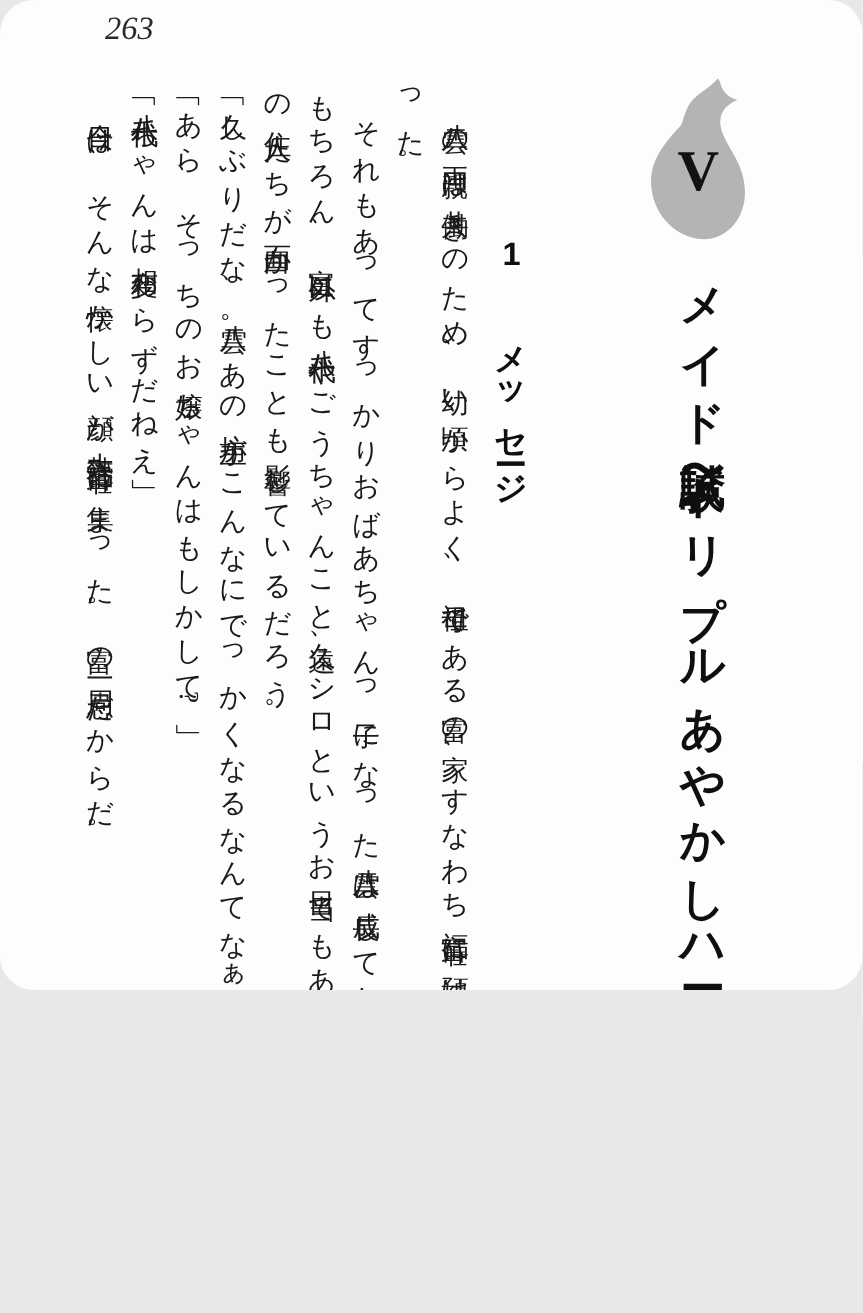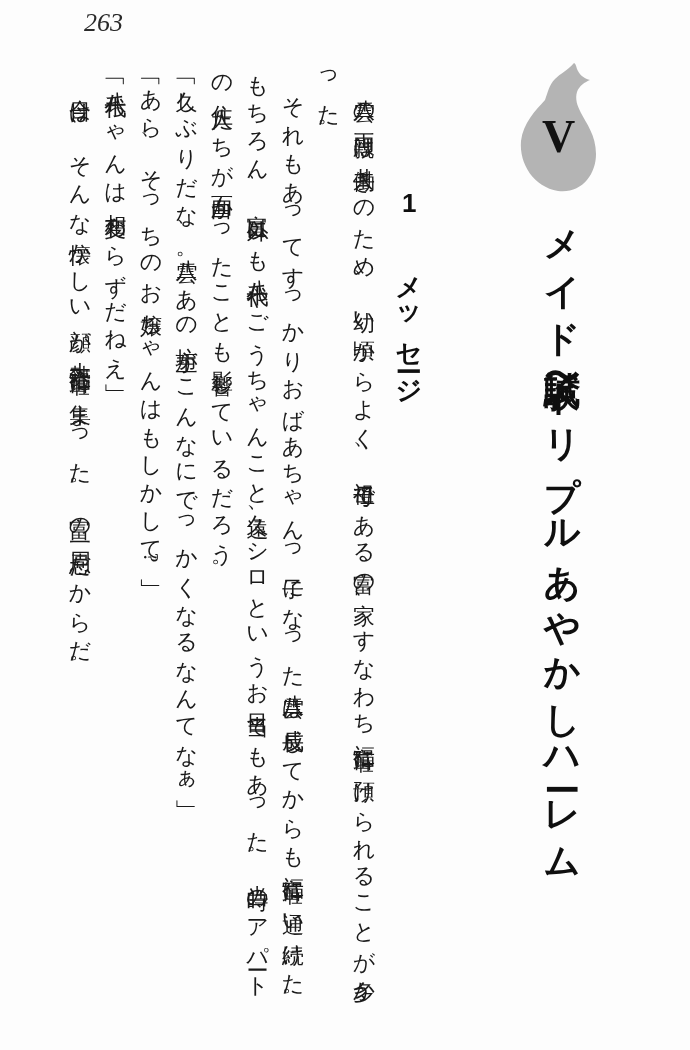--- a/index.html
+++ b/index.html
@@ -1,23 +1,24 @@
 <!DOCTYPE html>
 <html><head>
 <meta charset="utf-8">
 <style>
   html, body { margin: 0; padding: 0; background: #e8e8e8; }
   .page {
     position: relative;
     width: 690px;
-    height: 1050px;
+    height: 792px;
     margin: 0 auto;
     background: #fdfdfd;
     overflow: hidden;
     color: #161616;
+    border-radius: 27px;
   }
 
   
   .page-number {
     position: absolute;
     left: 84px;
     top: 8px;
     font-family: "Liberation Serif", "DejaVu Serif", serif;
     font-style: italic;
     font-size: 26px;

